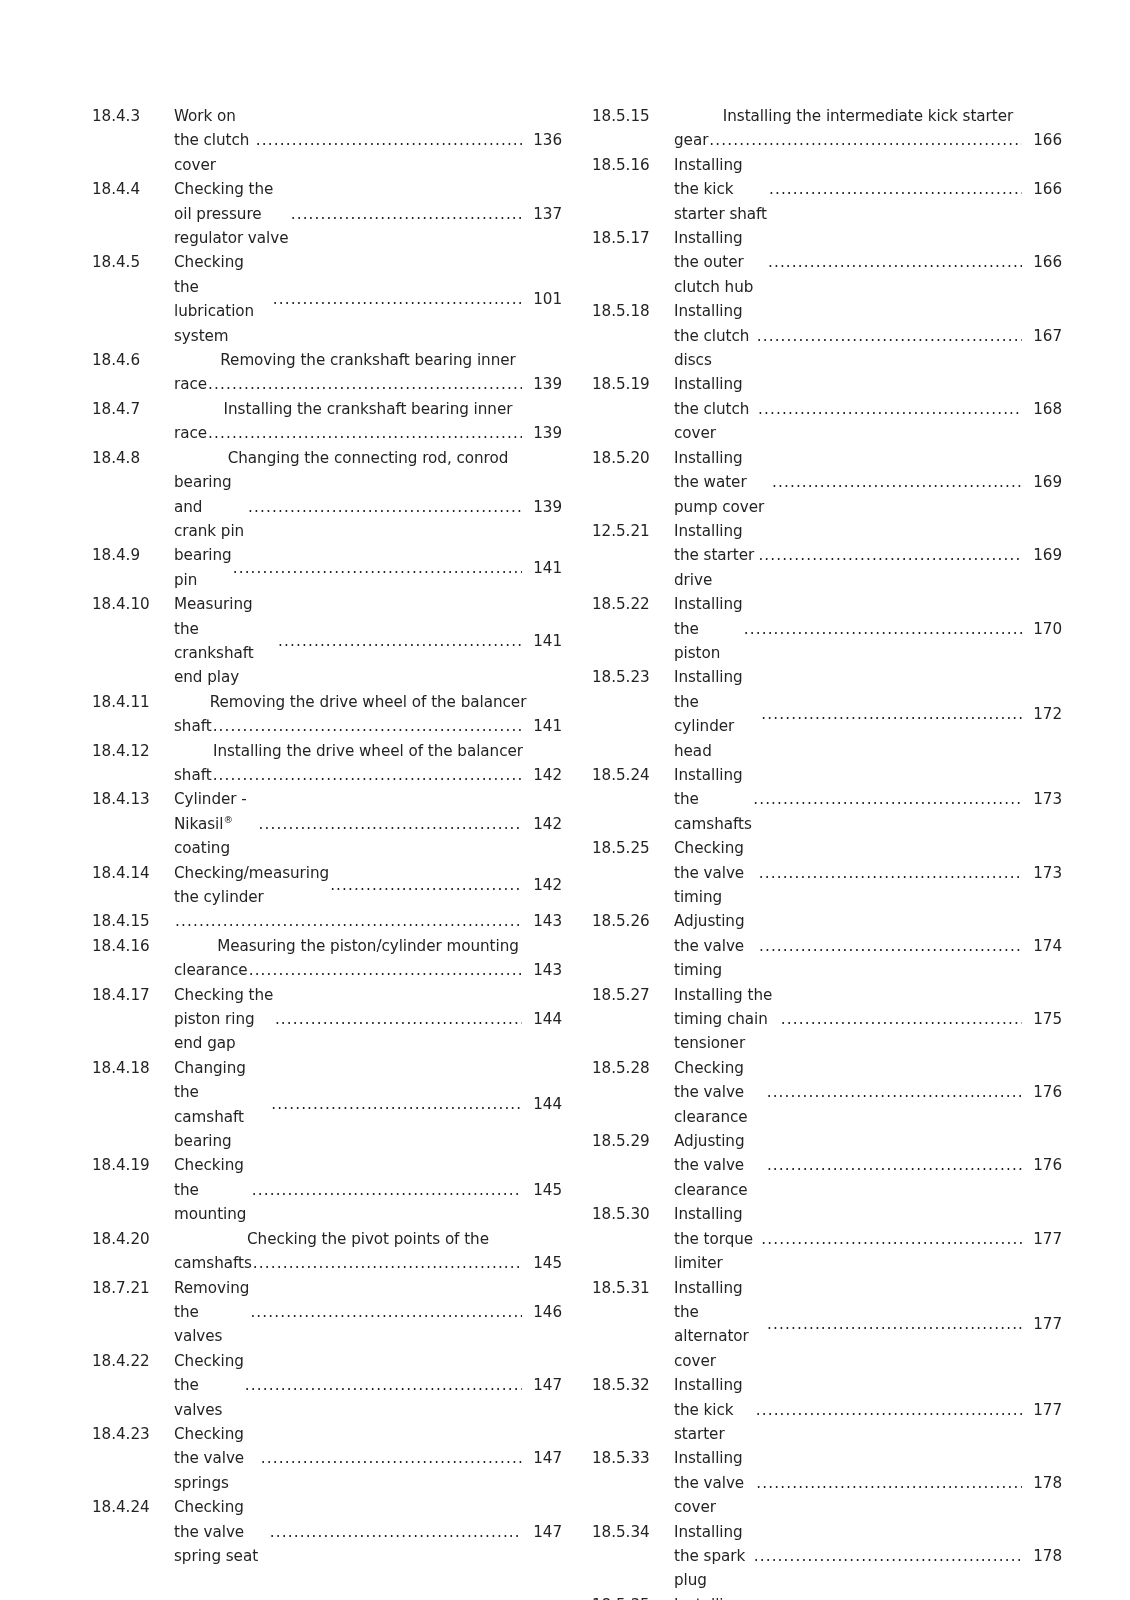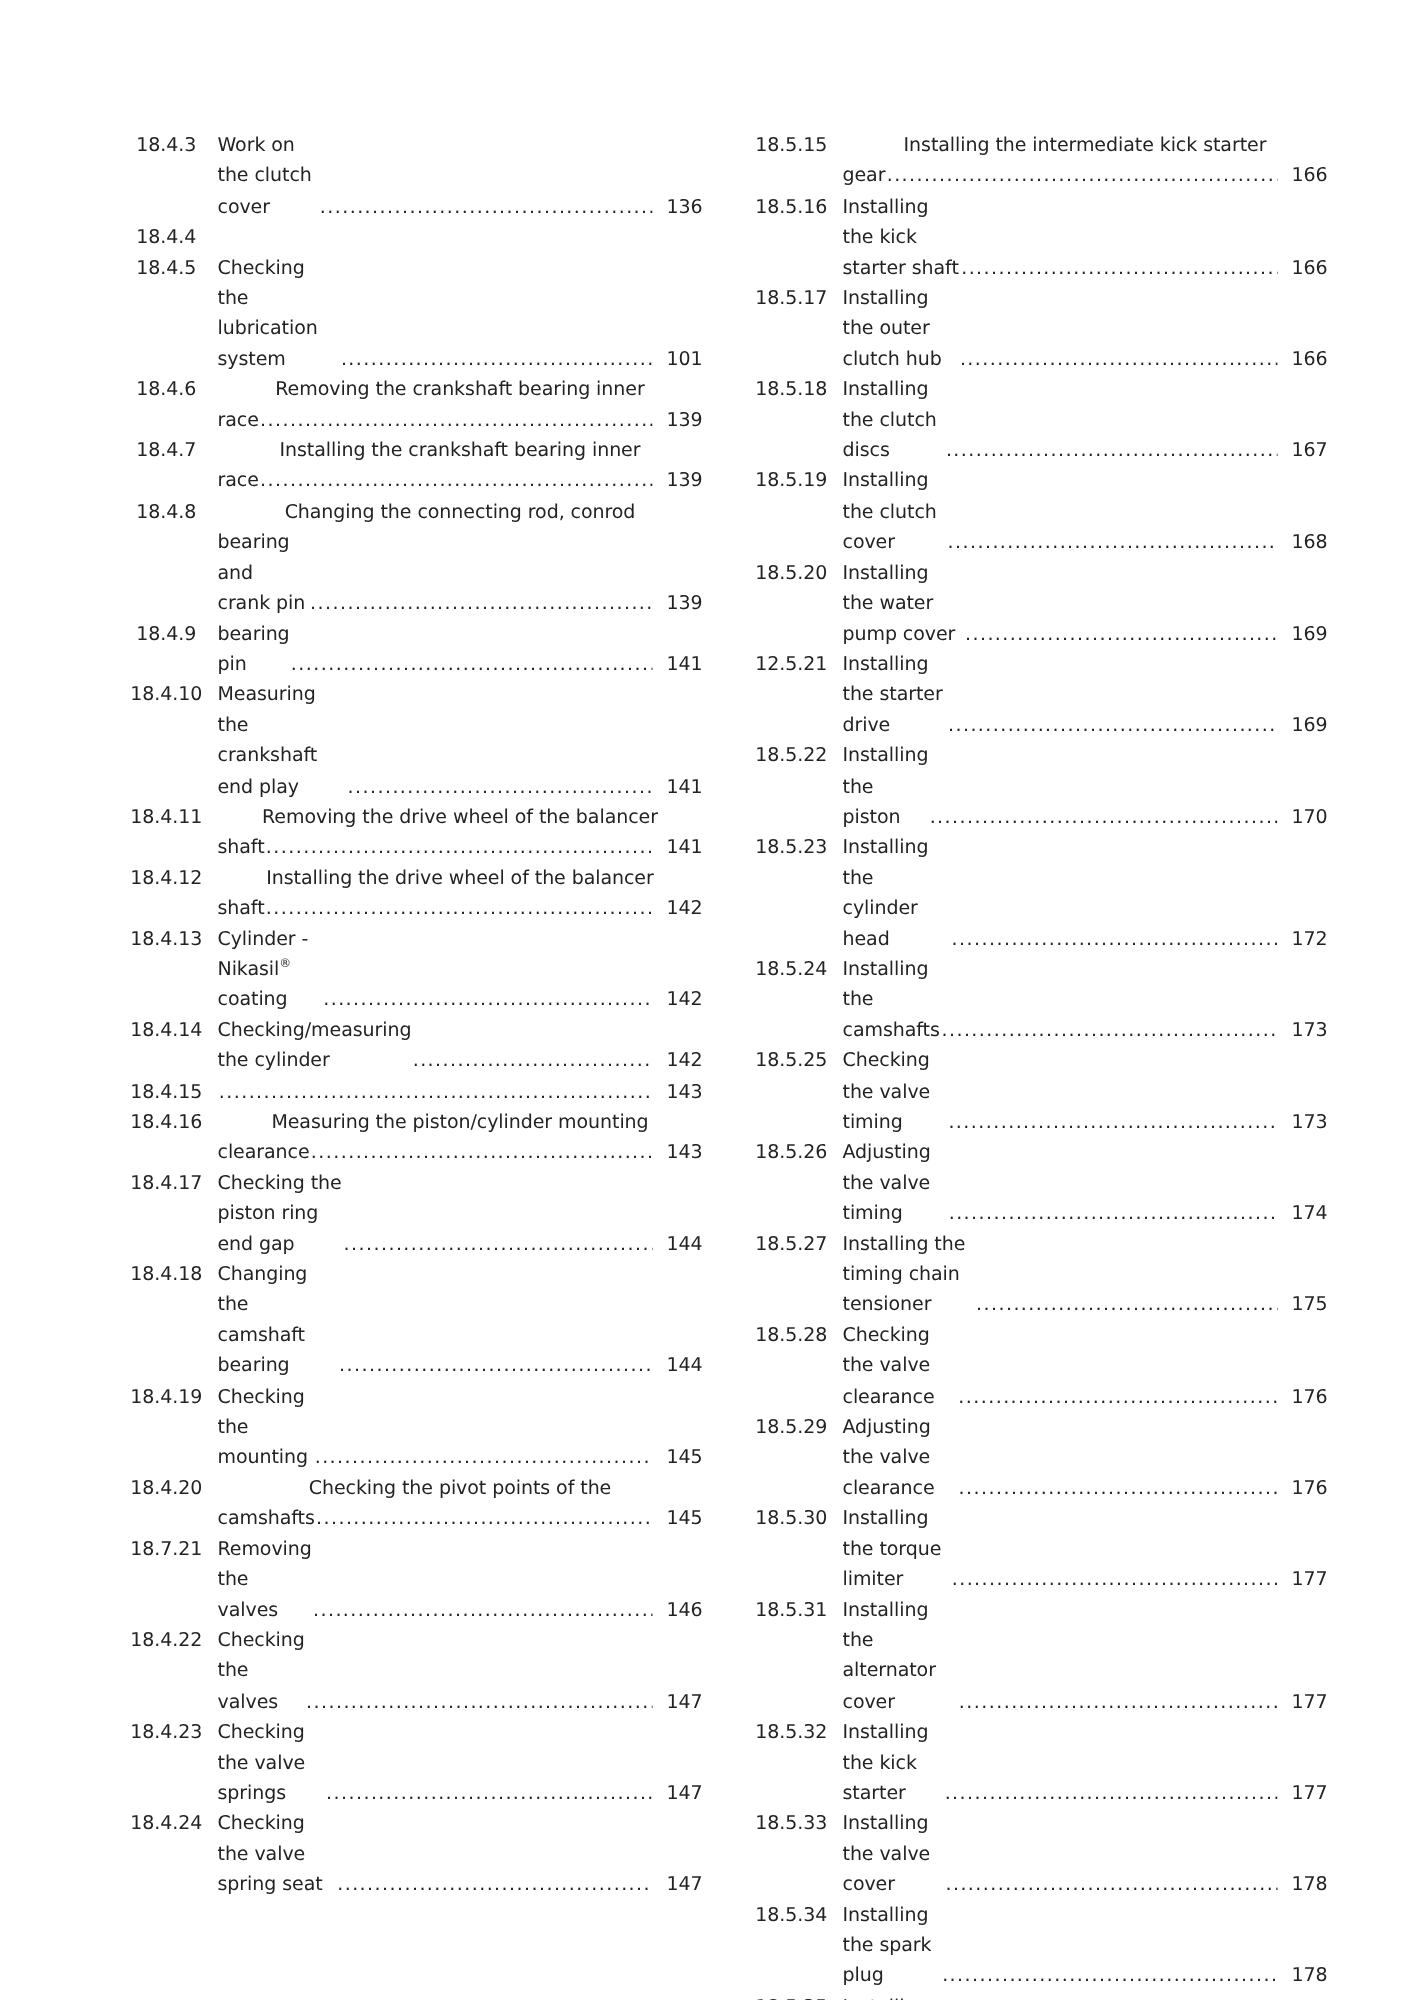--- a/index.html
+++ b/index.html
@@ -68,32 +68,32 @@
     display: flex;
     align-items: flex-start;
     font-size: 15.2px;
     line-height: 24.4px;
     color: #232323;
     letter-spacing: -0.05px;
   }
   .num {
     flex: 0 0 auto;
     white-space: nowrap;
-    text-align: center;
+    text-align: left;
   }
   .body {
     flex: 1 1 auto;
     min-width: 0;
   }
   .lvl3 > .num { width: 82px; margin-left: 0px; }
 
   
   .line {
     display: flex;
-    align-items: flex-end;
+    align-items: center;
     width: 100%;
   }
   .title-seg {
     flex: 0 1 auto;
     white-space: pre-wrap;
     word-break: normal;
     overflow-wrap: break-word;
   }
   .leader {
     flex: 1 1 auto;
@@ -140,20 +140,27 @@
           <div class="body">
             <div class="line">
               <span class="title-seg title">Work on the clutch cover</span>
               <span class="leader"></span>
               <span class="pageno">136</span>
             </div>
           </div>
         </div>
         <div class="entry lvl3">
           <div class="num">18.4.4</div>
+          <div class="body">
+            <div class="line">
+              <span class="title-seg title">Checking the oil pressure regulator valve</span>
+              <span class="leader"></span>
+              <span class="pageno">137</span>
+            </div>
+          </div>
         </div>
         <div class="entry lvl3">
           <div class="num">18.4.5</div>
           <div class="body">
             <div class="line">
               <span class="title-seg title">Checking the lubrication system</span>
               <span class="leader"></span>
               <span class="pageno">101</span>
             </div>
           </div>

